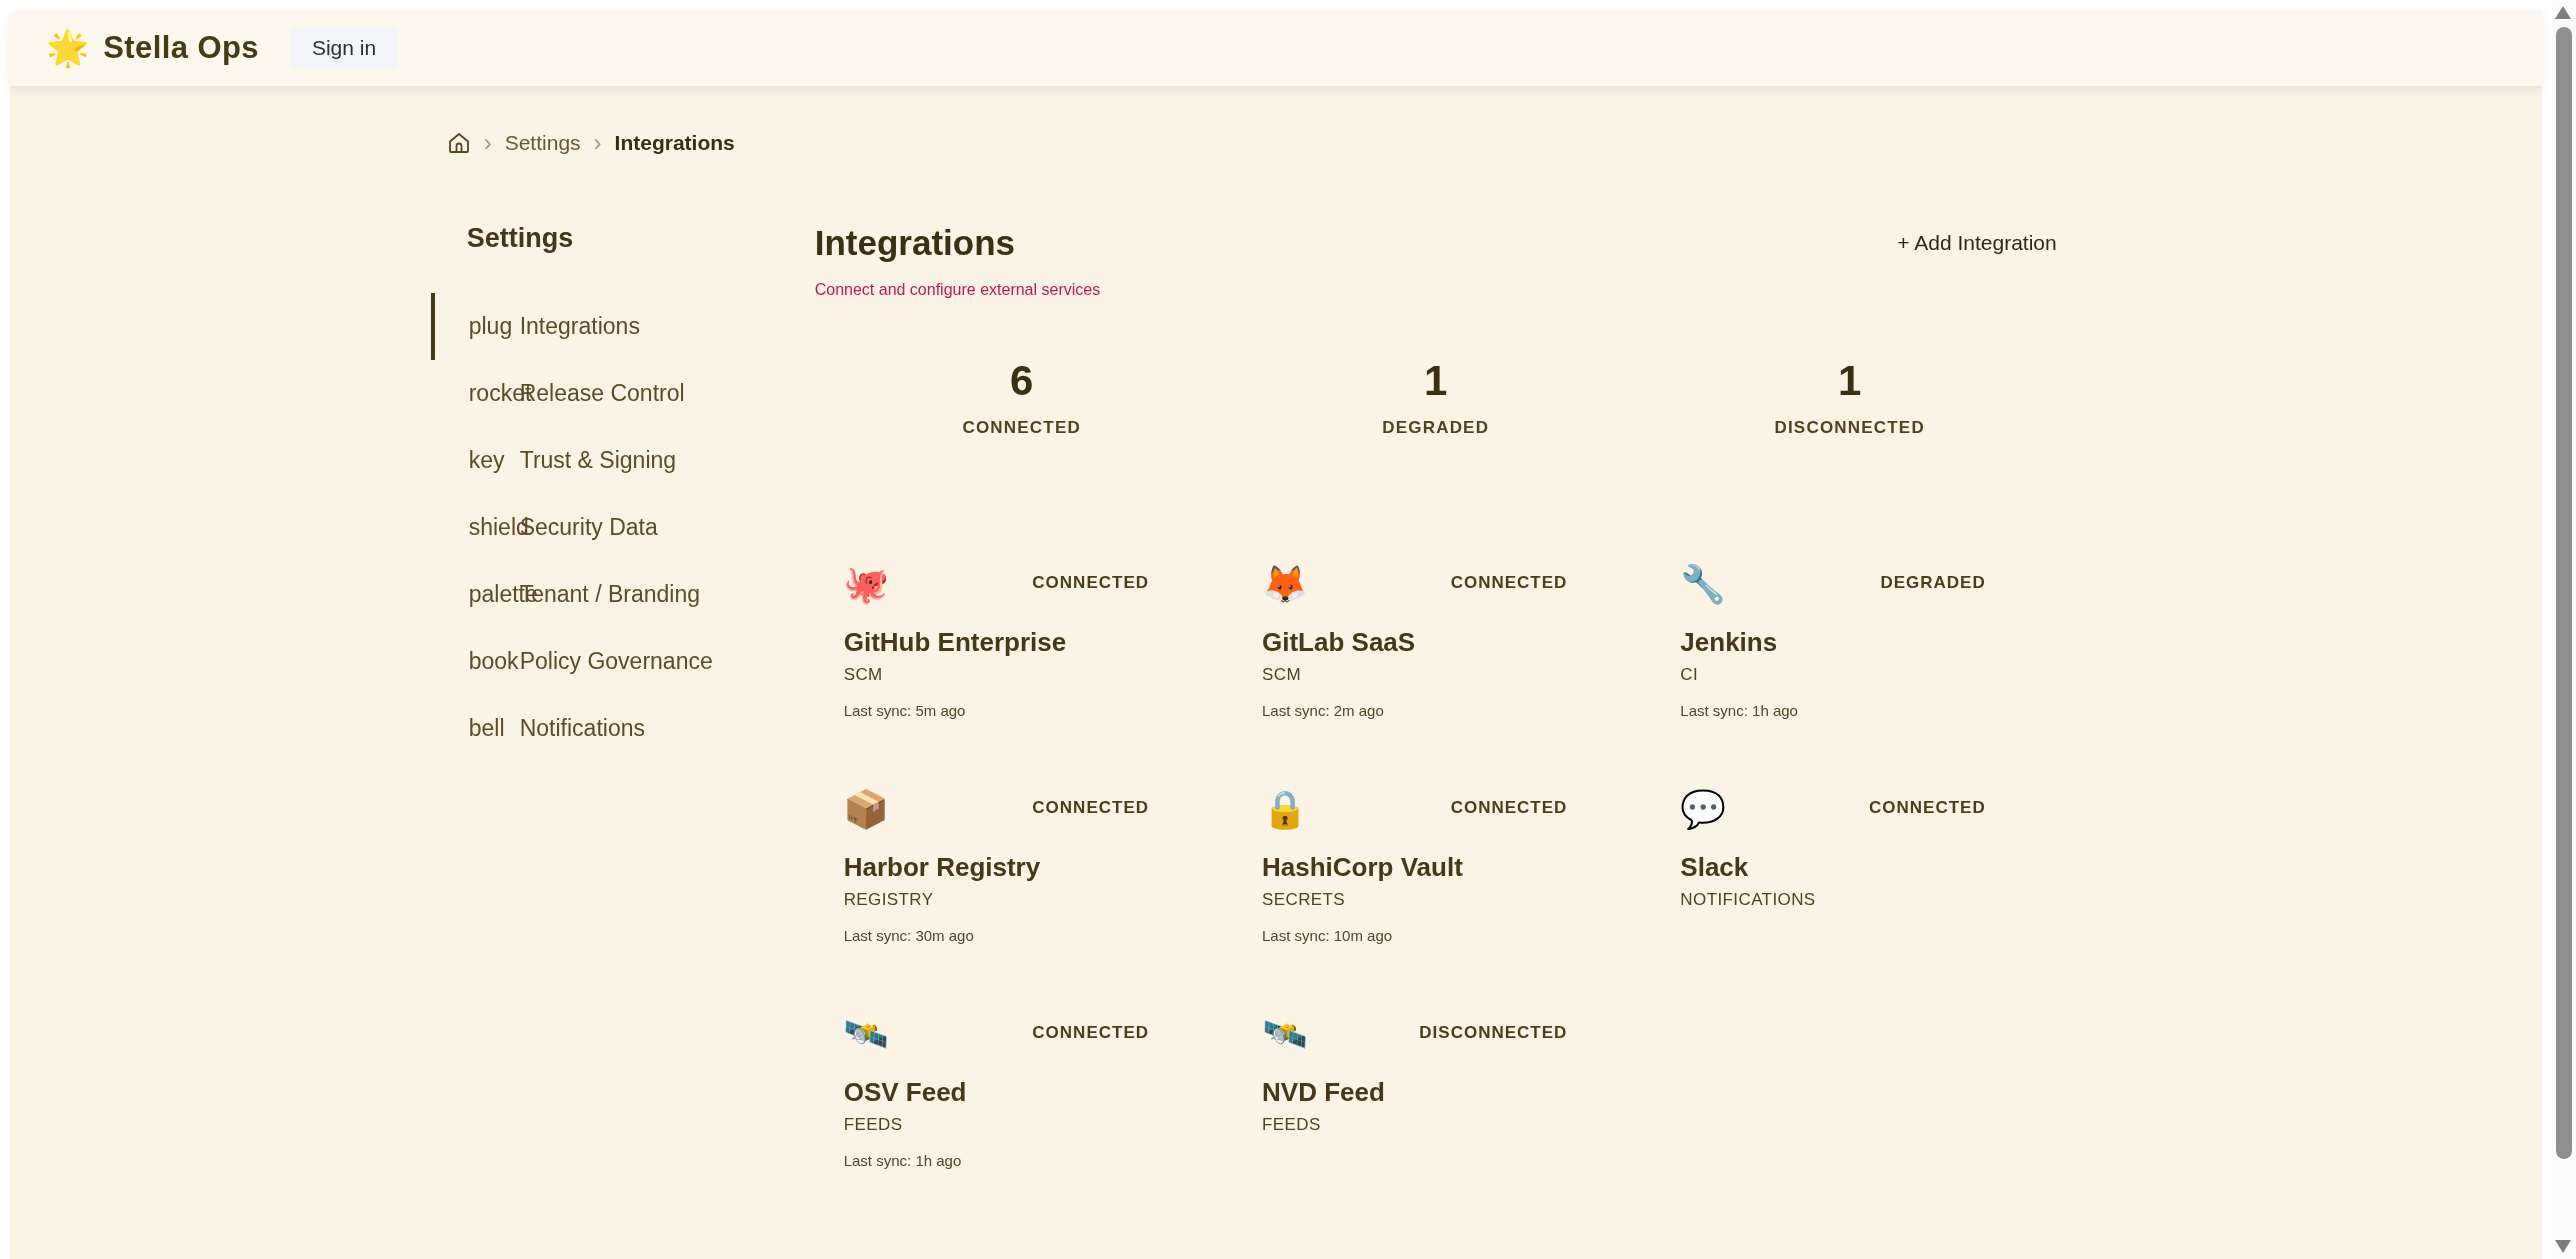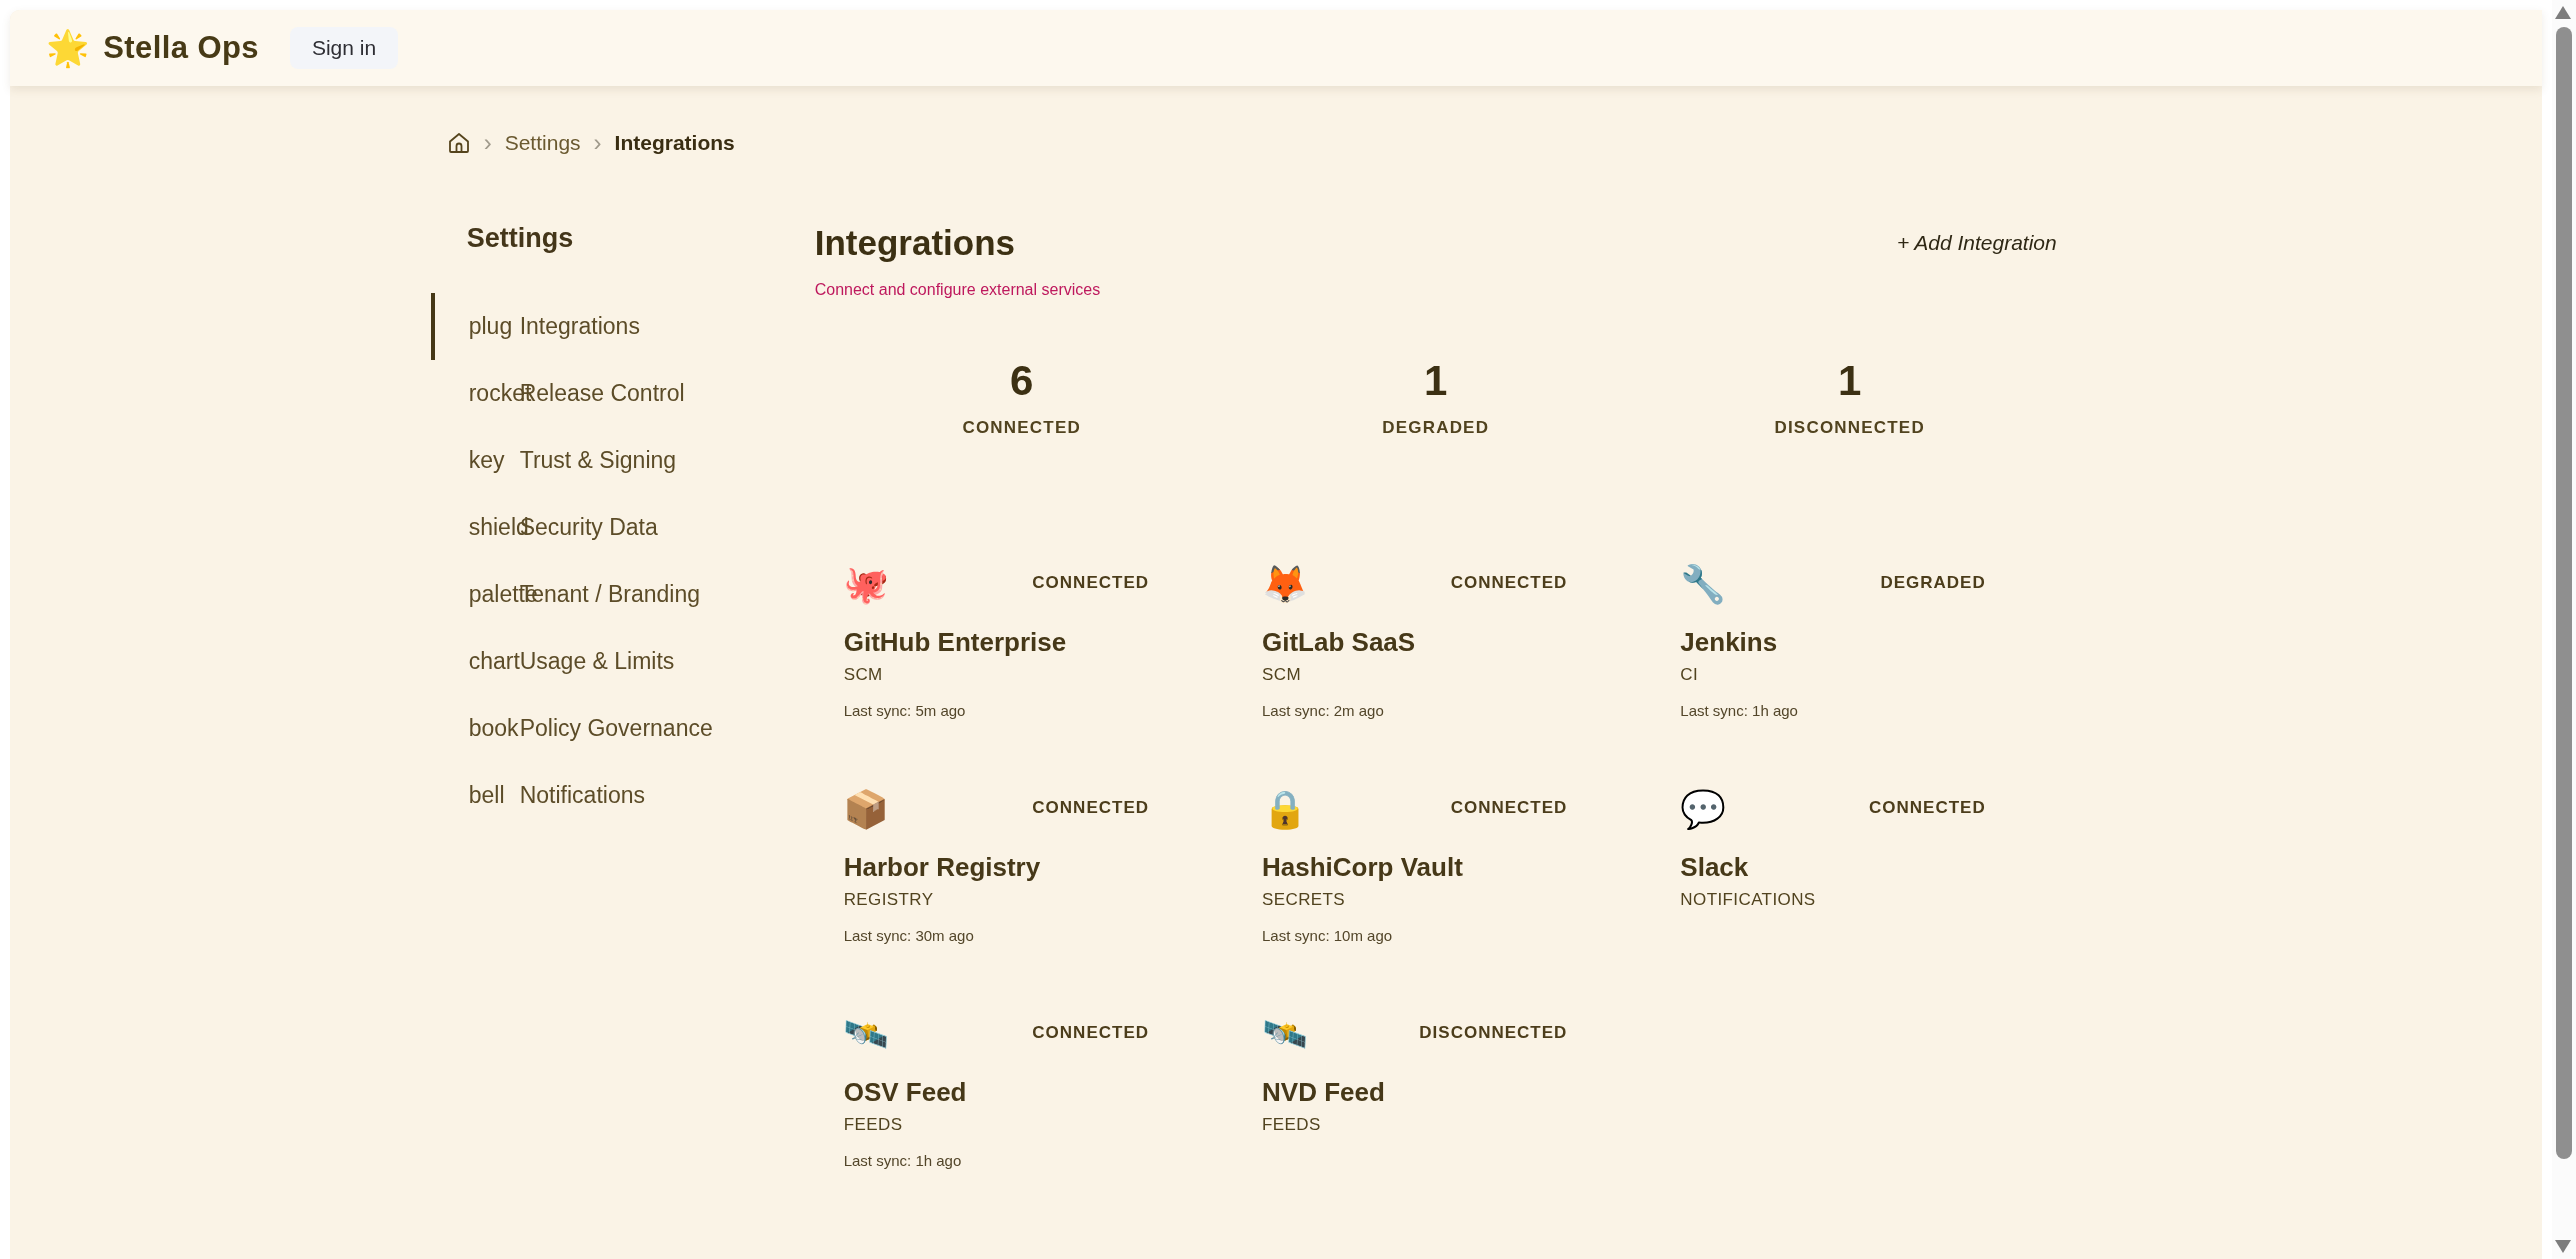--- a/index.html
+++ b/index.html
@@ -52,21 +52,21 @@
   .nav-icon { display: inline-block; width: 51px; white-space: nowrap; overflow: visible; }
   .nav-label { position: relative; }
 
   
   .main-col { flex: 1; min-width: 0; }
   .main-head { display: flex; justify-content: space-between; align-items: flex-start; }
   .page-title { margin: 0; font-size: 35px; font-weight: bold; color: #3c3013; }
   .page-subtitle { margin: 18px 0 0; font-size: 16px; color: #be185d; }
   .add-btn {
     background: none; border: none; font-family: inherit; font-size: 21px;
-    color: #2f2815; cursor: pointer; margin-top: 8px; padding: 0; font-style: italic;
+    color: #2f2815; cursor: pointer; margin-top: 8px; padding: 0;
   }
 
   .stats { display: grid; grid-template-columns: repeat(3, 1fr); margin-top: 58px; text-align: center; }
   .stat-value { font-size: 42px; font-weight: bold; color: #3c3013; }
   .stat-label { margin-top: 13px; font-size: 17px; font-weight: 600; letter-spacing: 1.2px; color: #51431f; }
 
   .tabs { margin-top: 68px; padding-left: 16px; display: flex; gap: 42px; }
   .tab {
     background: none; border: none; padding: 0; font-family: inherit;
     font-size: 22px; color: #2b2516; cursor: pointer;
@@ -149,23 +149,20 @@
             <div class="nav-item">
               <span class="nav-icon">key</span><span class="nav-label">Trust &amp; Signing</span>
             </div>
             <div class="nav-item">
               <span class="nav-icon">shield</span><span class="nav-label">Security Data</span>
             </div>
             <div class="nav-item">
               <span class="nav-icon">palette</span><span class="nav-label">Tenant / Branding</span>
             </div>
             <div class="nav-item">
-              <span class="nav-icon">chart</span><span class="nav-label">Usage &amp; Limits</span>
-            </div>
-            <div class="nav-item">
               <span class="nav-icon">book</span><span class="nav-label">Policy Governance</span>
             </div>
             <div class="nav-item">
               <span class="nav-icon">bell</span><span class="nav-label">Notifications</span>
             </div>
         </div>
       </aside>
 
       <main class="main-col">
 

